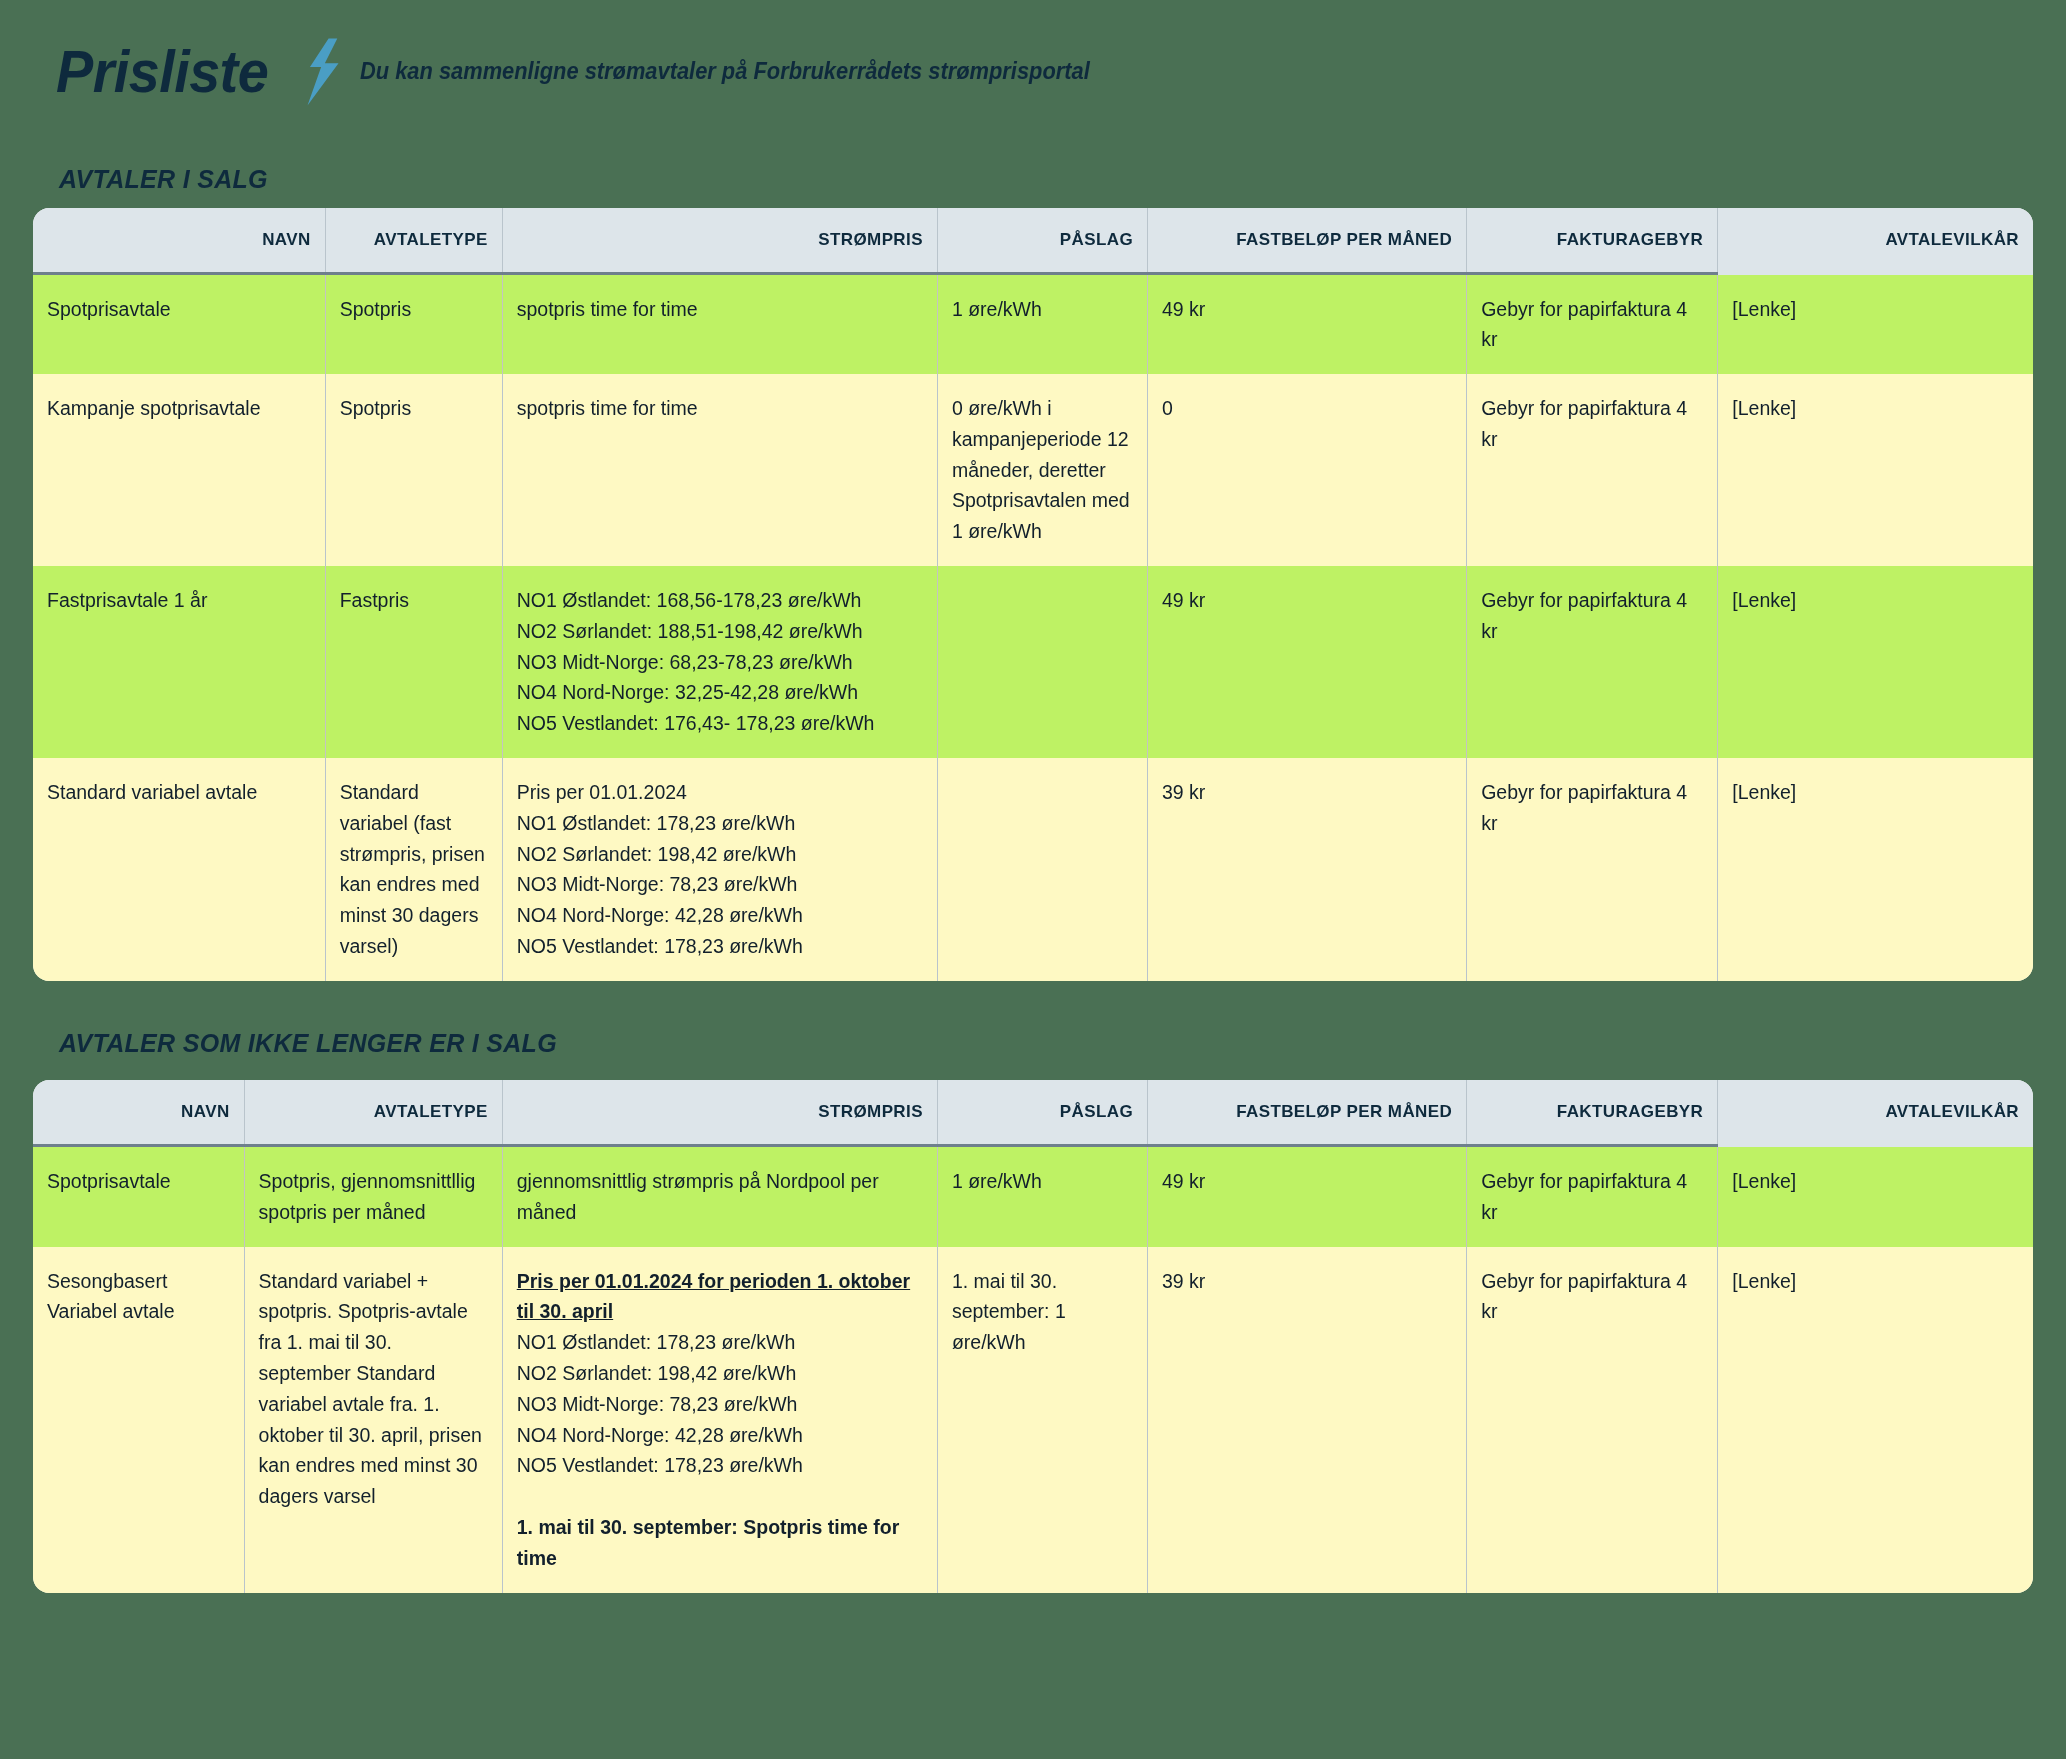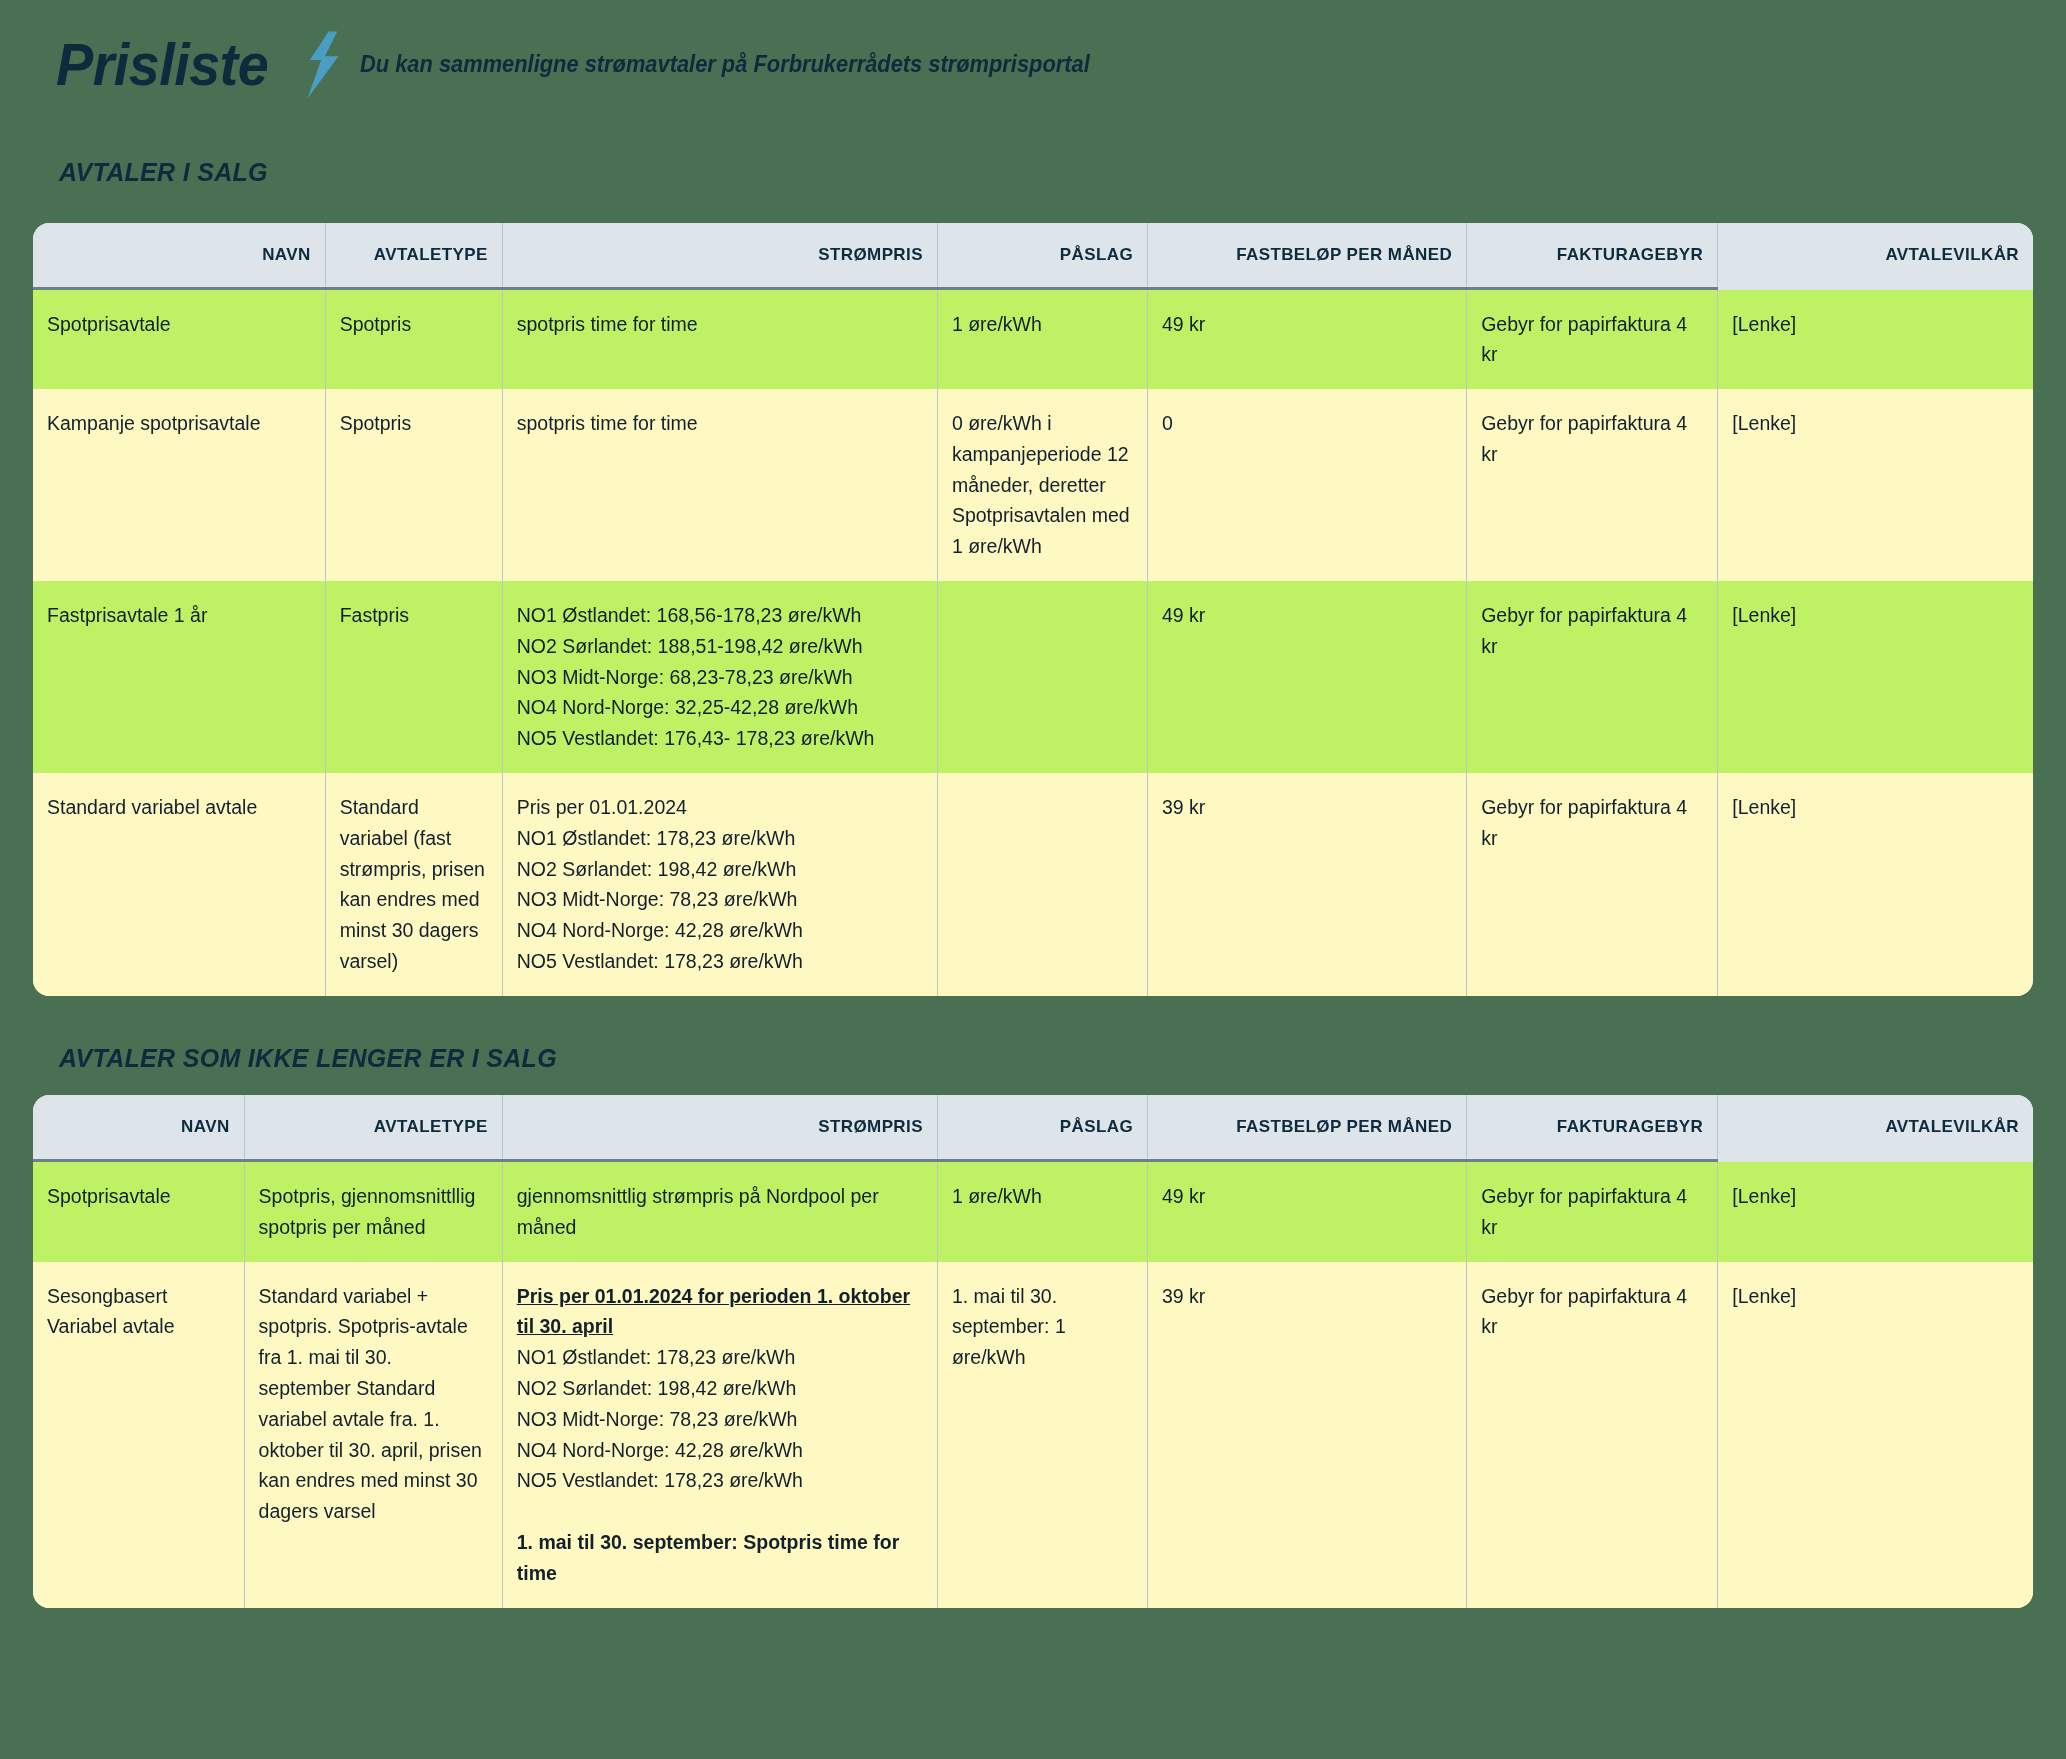--- a/index.html
+++ b/index.html
@@ -3,21 +3,21 @@
 <meta charset="utf-8">
 <style>
   * { box-sizing: border-box; margin: 0; padding: 0; }
   html, body {
     width: 2066px;
     height: 1760px;
     background: #4a7054;
     font-family: "Liberation Sans", sans-serif;
     overflow: hidden;
   }
-  .page { position: relative; width: 2066px; height: 1760px; padding: 5px 33px; border-radius: 28px; }
+  .page { position: relative; width: 2066px; height: 1760px; padding: 12px 33px; border-radius: 28px; }
 
   
   .header {
     display: flex;
     align-items: center;
     height: 119px;
     padding-left: 23px;
     gap: 0;
   }
   .brand-title {
@@ -43,21 +43,21 @@
 
   
   .section-title {
     font-size: 25px;
     font-weight: bold;
     font-style: italic;
     letter-spacing: 0.3px;
     color: #0e2a3d;
     padding-left: 26px;
   }
-  .section-title.first { margin-top: 34px; margin-bottom: 36px; }
+  .section-title.first { margin-top: 34px; margin-bottom: 14px; }
   .section-title.second { margin-top: 48px; margin-bottom: 22.6px; }
 
   
   .table-card {
     border-radius: 16.3px;
     overflow: hidden;
     background: #efeeec;
     width: 2000px;
   }
   table { border-collapse: collapse; width: 100%; table-layout: fixed; }

